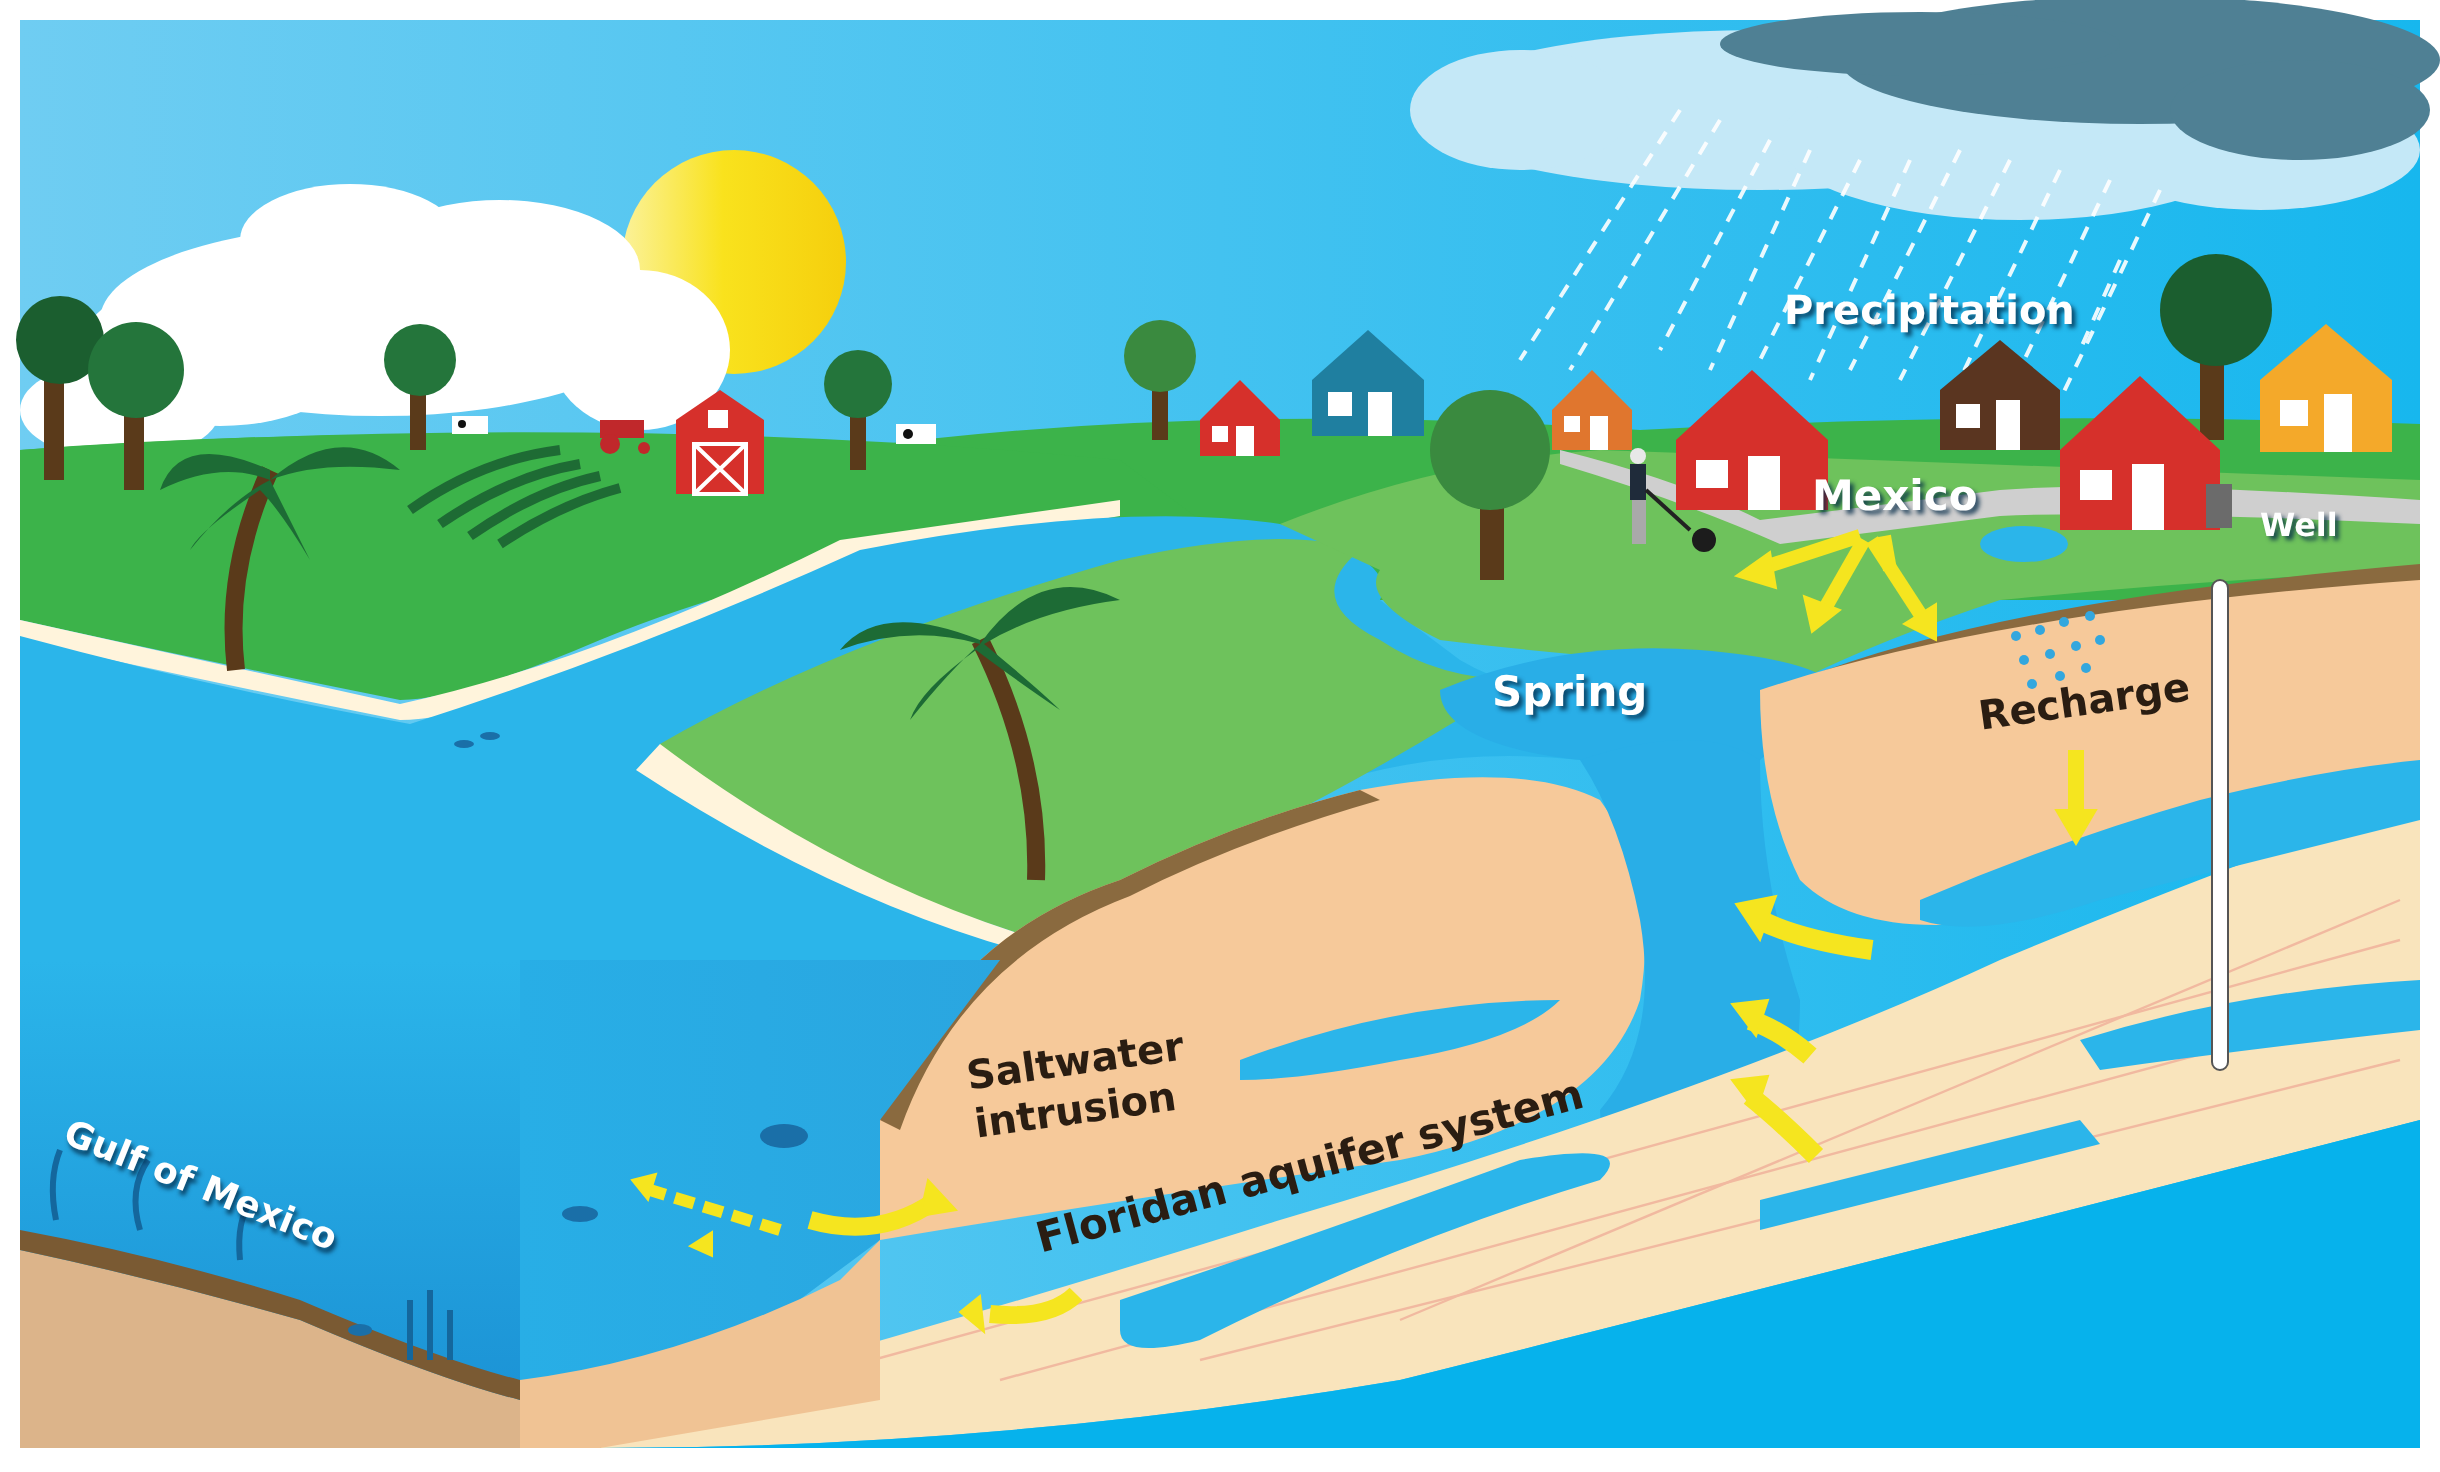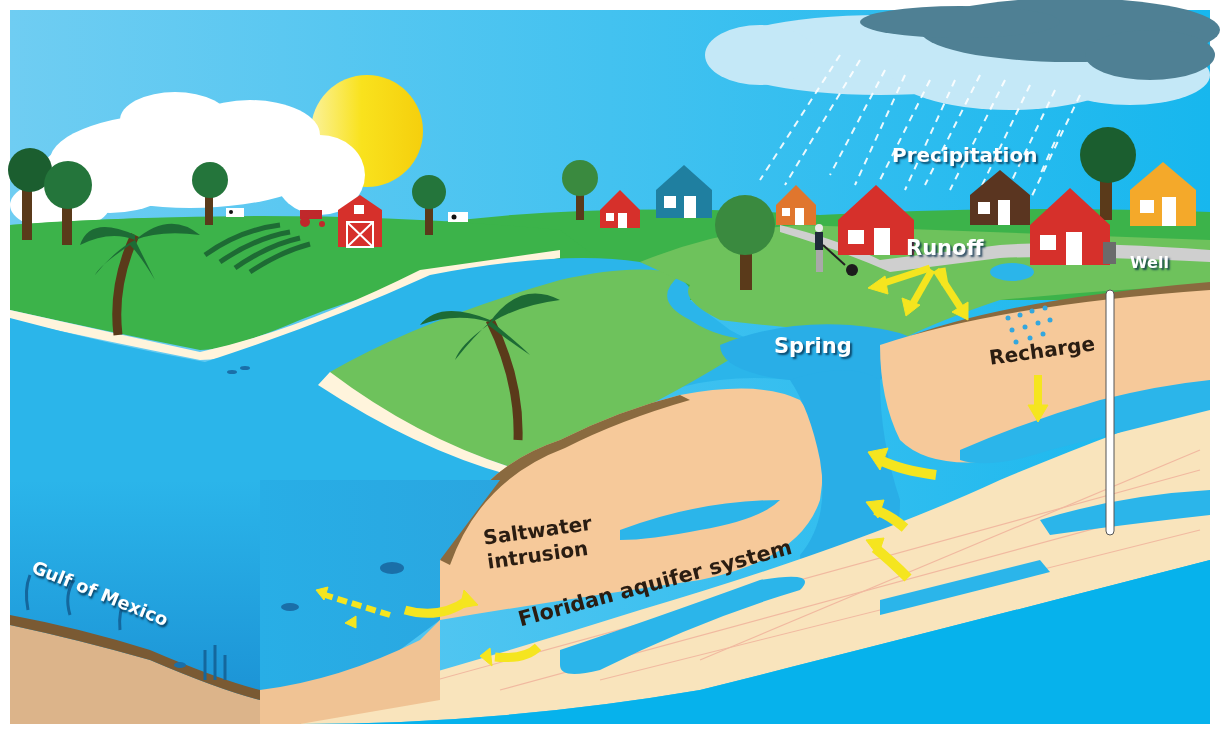--- a/index.html
+++ b/index.html
@@ -294,21 +294,21 @@
     <polygon points="490,648 492,666 480,656"></polygon>
     <g stroke-width="6" stroke-dasharray="10 5">
       <line x1="390" y1="615" x2="325" y2="595"></line>
     </g>
     <polygon points="316,590 328,587 324,600"></polygon>
     <polygon points="345,623 356,616 356,628"></polygon>
   </g>
 </svg>
 
 <div class="lbl lbl-white" style="left:892px;top:120px;font-size:20px;margin-top:25px;">Precipitation</div>
-<div class="lbl lbl-white" style="left:906px;top:238px;font-size:21px;">Runoff</div>
+<div class="lbl lbl-white" style="left:906px;top:238px;font-size:21px;">Mexico</div>
 <div class="lbl lbl-white" style="left:1130px;top:255px;font-size:16px;">Well</div>
-<div class="lbl lbl-white" style="left:774px;top:336px;font-size:21px;">Spring</div>
+<div class="lbl lbl-white" style="left:746px;top:336px;font-size:21px;">Spring</div>
 <div class="lbl lbl-dark" style="left:988px;top:348px;font-size:20px;transform:rotate(-8deg);transform-origin:left top;">Recharge</div>
 <div class="lbl lbl-dark" style="left:482px;top:528px;font-size:20px;transform:rotate(-8deg);transform-origin:left top;">Saltwater</div>
 <div class="lbl lbl-dark" style="left:486px;top:552px;font-size:20px;transform:rotate(-8deg);transform-origin:left top;">intrusion</div>
 <div class="lbl lbl-dark" style="left:516px;top:610px;font-size:21px;transform:rotate(-15deg);transform-origin:left top;">Floridan aquifer system</div>
 <div class="lbl lbl-white" style="left:36px;top:558px;font-size:18px;transform:rotate(22deg);transform-origin:left top;">Gulf of Mexico</div>
 </div>
 
 </body></html>

